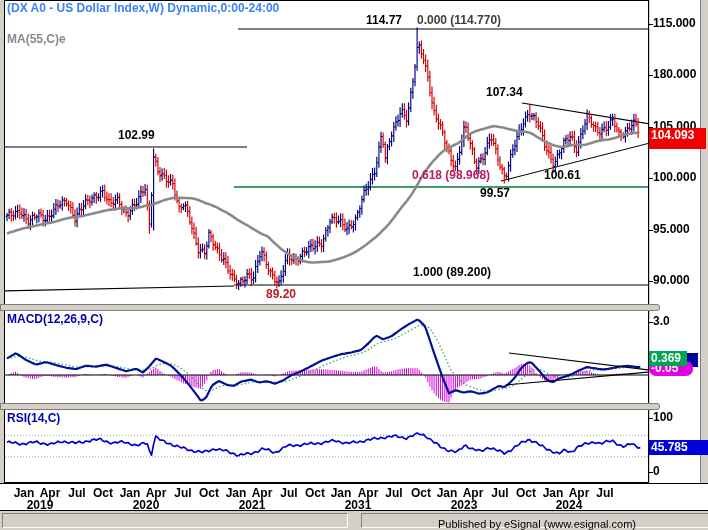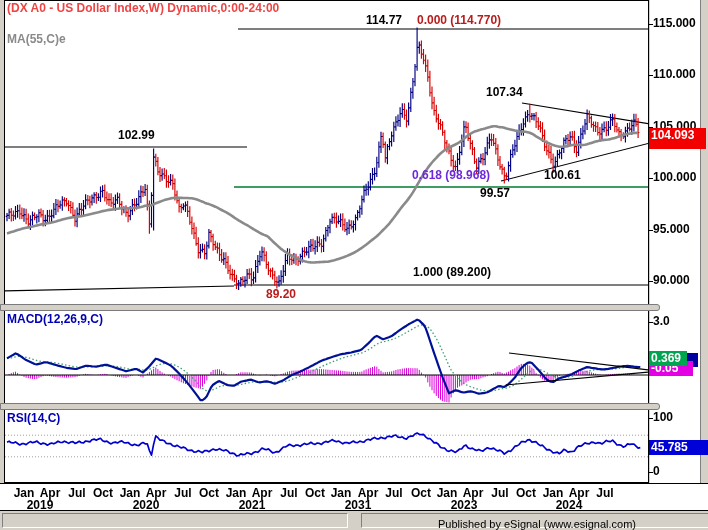--- a/index.html
+++ b/index.html
@@ -1,20 +1,20 @@
 <!DOCTYPE html>
 <html><head>
 <meta charset="utf-8">
 <style>
   html,body{margin:0;padding:0;background:#d4d0c8;}
   #app{position:relative;width:708px;height:530px;background:#d4d0c8;overflow:hidden;
        font-family:"Liberation Sans",sans-serif;}
   .panel{position:absolute;left:4px;width:645px;background:#fff;border:1px solid #000;box-sizing:border-box;overflow:hidden;}
   .panel svg{position:absolute;left:0;top:0;display:block;}
-  .lbl{position:absolute;font:bold 12px "Liberation Sans",sans-serif;color:#ef4444;white-space:nowrap;line-height:12px;z-index:4;}
+  .lbl{position:absolute;font:bold 12px "Liberation Sans",sans-serif;color:#3b82f6;white-space:nowrap;line-height:12px;z-index:4;}
   .small{font:9px "Liberation Sans",sans-serif;color:#3c3c3c;}
   .indlbl{position:absolute;left:2px;top:1px;font:bold 12px "Liberation Sans",sans-serif;color:#0000b4;white-space:nowrap;z-index:4;}
   .gray{color:#8a8a8a;}
   .axis-lbl{position:absolute;font:bold 12px "Liberation Sans",sans-serif;color:#000;white-space:nowrap;line-height:13px;}
   .tick{position:absolute;width:4px;height:1px;background:#000;}
   .badge{position:absolute;color:#fff;font:bold 12px "Liberation Sans",sans-serif;line-height:14px;padding:0 2px;white-space:nowrap;box-sizing:border-box;overflow:hidden;}
   .splitter{position:absolute;left:0;width:660px;height:7px;background:#d4d0c8;border:1px solid #7b7b7b;border-radius:0 3px 3px 0;box-sizing:border-box;z-index:6;}
   .inset{position:absolute;border:1px solid;border-color:#808080 #ffffff #ffffff #808080;box-sizing:border-box;}
   #x-axis{position:absolute;left:0;top:483px;width:708px;height:28px;background:#fff;border-top:1px solid #000;border-bottom:1px solid #000;box-sizing:border-box;}
   .month{position:absolute;top:2px;transform:translateX(-50%);font:bold 12px "Liberation Sans",sans-serif;color:#000;}
@@ -69,21 +69,21 @@
        <polyline points="6.0,32.2 8.1,31.2 10.3,32.7 12.4,32.9 14.5,31.9 16.6,33.5 18.8,35.0 20.9,33.7 23.0,33.7 25.1,34.6 27.3,32.9 29.4,31.6 31.5,32.7 33.6,32.2 35.8,31.0 37.9,32.9 40.0,34.2 42.1,33.1 44.3,33.8 46.4,35.2 48.5,33.9 50.6,33.0 52.8,33.8 54.9,32.7 57.0,31.2 59.1,32.3 61.3,32.5 63.4,31.2 65.5,32.1 67.6,33.4 69.8,32.0 71.9,31.7 74.0,33.4 76.1,32.6 78.3,31.3 80.4,32.7 82.5,32.8 84.6,31.0 86.8,31.4 88.9,31.8 91.0,29.7 93.1,29.1 95.3,30.2 97.4,29.1 99.5,28.3 101.6,30.7 103.8,31.6 105.9,31.1 108.0,32.7 110.1,33.9 112.3,32.5 114.4,32.1 116.5,33.0 118.6,31.6 120.8,30.9 122.9,32.6 125.0,32.9 127.1,32.5 129.3,34.4 131.4,35.5 133.5,34.3 135.6,35.1 137.8,35.7 139.9,33.6 142.0,32.6 144.1,33.8 146.3,33.8 148.4,40.5 150.5,45.2 152.6,34.4 154.8,25.9 156.9,27.7 159.0,30.2 161.1,30.0 163.3,30.7 165.4,33.4 167.5,33.7 169.6,33.6 171.8,35.8 173.9,36.5 176.0,35.3 178.1,36.6 180.3,38.0 182.4,37.1 184.5,38.0 186.6,40.4 188.8,40.4 190.9,40.2 193.0,42.1 195.1,42.0 197.3,40.6 199.4,41.7 201.5,42.6 203.6,40.7 205.8,40.6 207.9,41.7 210.0,40.2 212.1,39.1 214.3,40.1 216.4,39.9 218.5,38.6 220.6,40.0 222.8,40.8 224.9,39.8 227.0,41.1 229.1,43.5 231.3,43.2 233.4,43.6 235.5,45.8 237.6,45.6 239.8,43.9 241.9,44.6 244.0,44.4 246.1,42.7 248.3,43.4 250.4,44.5 252.5,42.6 254.6,41.7 256.8,42.3 258.9,40.3 261.0,38.0 263.1,39.1 265.3,39.7 267.4,38.9 269.5,40.8 271.6,42.8 273.8,42.3 275.9,41.6 278.0,41.8 280.1,39.4 282.3,37.0 284.4,37.0 286.5,35.8 288.6,34.3 290.8,35.4 292.9,36.4 295.0,35.0 297.1,35.2 299.3,36.3 301.4,34.7 303.5,33.4 305.6,34.5 307.8,33.8 309.9,32.3 312.0,33.7 314.1,34.4 316.3,33.0 318.4,33.4 320.5,34.4 322.6,32.5 324.8,31.4 326.9,32.2 329.0,31.1 331.1,29.6 333.3,30.9 335.4,31.8 337.5,31.0 339.6,32.4 341.8,33.8 343.9,32.6 346.0,32.5 348.1,33.4 350.3,32.2 352.4,31.0 354.5,32.5 356.6,32.6 358.8,31.1 360.9,31.8 363.0,32.2 365.1,30.0 367.3,29.3 369.4,30.1 371.5,28.5 373.6,27.4 375.8,28.9 377.9,28.8 380.0,27.3 382.1,28.1 384.3,28.6 386.4,26.5 388.5,26.2 390.6,27.0 392.8,25.5 394.9,25.0 397.0,27.2 399.1,27.5 401.3,26.8 403.4,28.5 405.5,29.1 407.6,26.7 409.8,26.1 411.9,26.2 414.0,24.0 416.1,23.0 418.3,24.3 420.4,24.6 422.5,24.4 424.6,26.8 426.8,28.6 428.9,28.5 431.0,30.5 433.1,32.9 435.3,32.7 437.4,34.2 439.5,37.5 441.6,38.0 443.8,38.2 445.9,40.7 448.0,41.4 450.1,40.1 452.3,41.3 454.4,42.4 456.5,40.8 458.6,39.0 460.8,38.8 462.9,36.1 465.0,35.1 467.1,37.9 469.3,38.7 471.4,38.1 473.5,39.6 475.6,40.5 477.8,39.4 479.9,40.5 482.0,41.1 484.1,39.2 486.3,37.8 488.4,38.6 490.5,38.9 492.6,38.1 494.8,39.9 496.9,40.9 499.0,40.1 501.1,41.6 503.3,44.1 505.4,42.5 507.5,41.0 509.6,41.3 511.8,39.0 513.9,36.2 516.0,35.9 518.1,34.6 520.3,31.7 522.4,31.6 524.5,32.0 526.6,29.9 528.8,29.7 530.9,32.1 533.0,31.8 535.1,31.7 537.3,34.3 539.4,35.6 541.5,35.2 543.6,37.5 545.8,39.9 547.9,39.6 550.0,40.7 552.1,43.0 554.3,42.6 556.4,42.2 558.5,43.7 560.6,42.0 562.8,39.4 564.9,40.3 567.0,42.1 569.1,41.7 571.3,41.5 573.4,41.1 575.5,37.7 577.6,35.8 579.8,36.2 581.9,34.7 584.0,32.8 586.1,33.7 588.3,33.9 590.4,32.1 592.5,32.4 594.6,33.5 596.8,32.7 598.9,32.8 601.0,34.0 603.1,32.3 605.3,30.4 607.4,31.4 609.5,31.6 611.6,30.1 613.8,32.3 615.9,35.0 618.0,34.9 620.1,35.2 622.3,37.1 624.4,36.3 626.5,33.9 628.6,34.3 630.8,34.1 632.9,34.0 635.0,36.2 637.1,38.2 639.3,37.7" stroke="#0000cd" stroke-width="1.7" fill="none" stroke-linejoin="round"></polyline>
      </svg>
     </div>
 
   <div id="y-axis" style="position:absolute;left:650px;top:0;width:50px;height:483px;background:#fff;"></div>
 
   <div style="position:absolute;left:700px;top:0;width:8px;height:511px;background:#d4d0c8;border-left:1px solid #808080;box-sizing:border-box;"></div>
 
   <div class="badge" style="left:649px;top:128px;width:57px;height:21px;background:#f20000;z-index:7;">104.093</div>
   <div class="badge" style="left:684px;top:353px;width:14px;height:14px;background:#0000a0;z-index:7;"></div>
-  <div class="badge" style="left:649px;top:361px;width:44px;height:15px;background:#e400e4;z-index:8;">-0.05</div>
+  <div class="badge" style="left:649px;top:361px;width:44px;height:15px;background:#e400e4;z-index:8;border-radius:7px;">-0.05</div>
   <div class="badge" style="left:649px;top:351px;width:38px;height:15px;background:#00a550;z-index:9;">0.369</div>
   <div class="badge" style="left:649px;top:440px;width:73px;height:15px;background:#0000d8;z-index:7;">45.785</div>
 
   <div id="x-axis">
       <span class="month" style="left:24px;">Jan</span>
       <span class="month" style="left:50px;">Apr</span>
       <span class="month" style="left:77px;">Jul</span>
       <span class="month" style="left:103px;">Oct</span>
       <span class="month" style="left:130px;">Jan</span>
       <span class="month" style="left:156px;">Apr</span>
@@ -113,32 +113,32 @@
     </div>
 
   <div style="position:absolute;left:0;top:511px;width:708px;height:19px;background:#d4d0c8;">
     <div class="inset" style="left:2px;top:2px;width:346px;height:15px;"></div>
     <div class="inset" style="left:361px;top:2px;width:356px;height:15px;text-align:center;">
       <span style="font:11px 'Liberation Sans',sans-serif;color:#000;padding-right:4px;line-height:13px;display:inline-block;">Published by eSignal (www.esignal.com)</span>
     </div>
   </div>
 
 <span class="lbl" style="left:366px;top:14px;color:#000000">114.77</span>
-    <span class="lbl" style="left:417px;top:14px;color:#b91c1c">0.000 (114.770)</span>
+    <span class="lbl" style="left:417px;top:14px;color:#404040">0.000 (114.770)</span>
     <span class="lbl" style="left:118px;top:129px;color:#000000">102.99</span>
     <span class="lbl" style="left:486px;top:86px;color:#000000">107.34</span>
-    <span class="lbl" style="left:412px;top:169px;color:#6d28d9">0.618 (98.968)</span>
+    <span class="lbl" style="left:412px;top:169px;color:#be185d">0.618 (98.968)</span>
     <span class="lbl" style="left:544px;top:169px;color:#000000">100.61</span>
     <span class="lbl" style="left:480px;top:187px;color:#000000">99.57</span>
     <span class="lbl" style="left:413px;top:266px;color:#000000">1.000 (89.200)</span>
     <span class="lbl" style="left:266px;top:288px;color:#b91c1c">89.20</span>
     <div class="tick" style="left:649px;top:24px;"></div>
     <span class="axis-lbl" style="left:653px;top:17px;">115.000</span>
     <div class="tick" style="left:649px;top:75px;"></div>
-    <span class="axis-lbl" style="left:653px;top:68px;">110.000</span>
+    <span class="axis-lbl" style="left:653px;top:68px;">180.000</span>
     <div class="tick" style="left:649px;top:127px;"></div>
     <span class="axis-lbl" style="left:653px;top:120px;">105.000</span>
     <div class="tick" style="left:649px;top:178px;"></div>
     <span class="axis-lbl" style="left:653px;top:171px;">100.000</span>
     <div class="tick" style="left:649px;top:230px;"></div>
     <span class="axis-lbl" style="left:653px;top:223px;">95.000</span>
     <div class="tick" style="left:649px;top:281px;"></div>
     <span class="axis-lbl" style="left:653px;top:274px;">90.000</span>
     <div class="tick" style="left:649px;top:322px;"></div>
     <span class="axis-lbl" style="left:653px;top:315px;">3.0</span>

